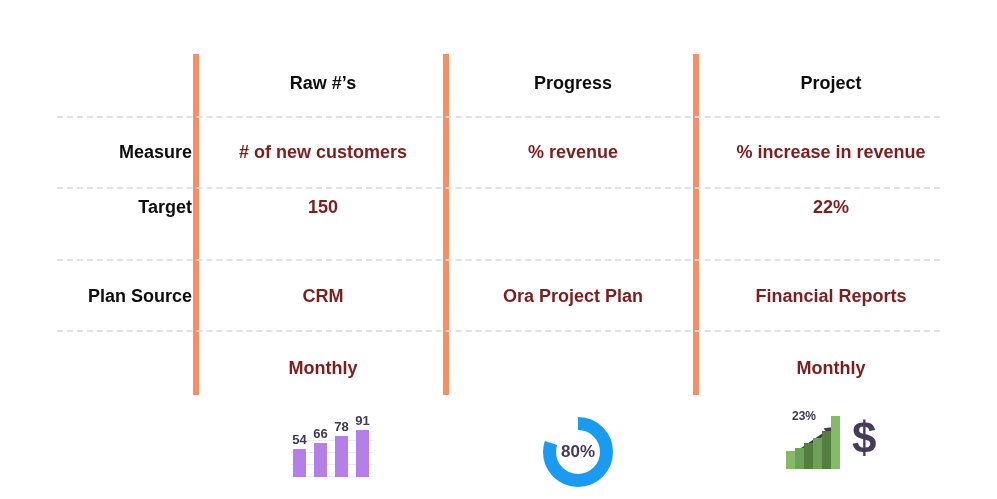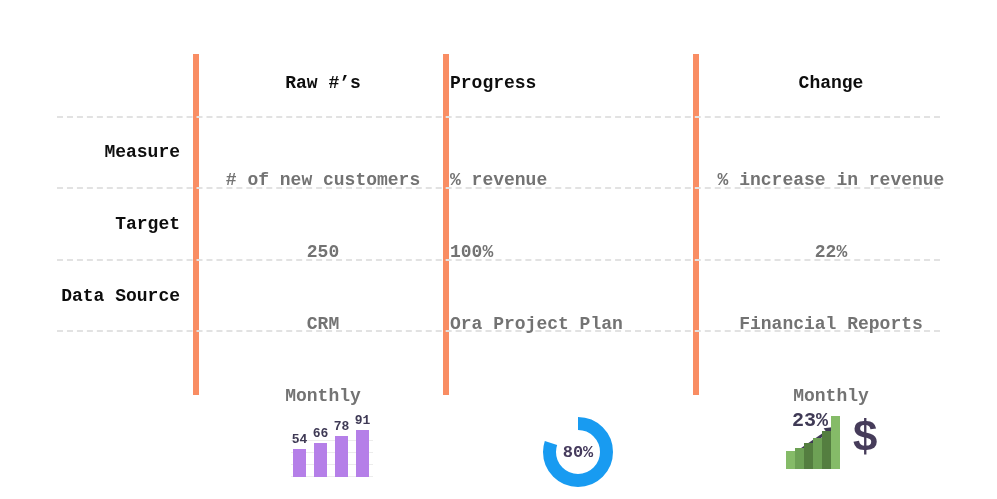--- a/index.html
+++ b/index.html
@@ -1,50 +1,50 @@
 <!DOCTYPE html>
 <html><head>
 <meta charset="utf-8">
 <style>
   html,body{margin:0;padding:0;background:#ffffff;}
   .stage{
     position:relative;width:997px;height:499px;background:#ffffff;
-    font-family:Liberation Mono, monospace;overflow:hidden;
+    font-family:Liberation Sans, sans-serif;overflow:hidden;
   }
   .vline{position:absolute;top:54px;width:6px;height:341px;background:#f98d63;}
   .hdash{position:absolute;left:57px;width:883px;border-top:2px dashed #e2e2e2;}
   .row{position:absolute;left:0;width:100%;height:36px;line-height:36px;}
   .cell{position:absolute;font-weight:bold;font-size:18px;white-space:nowrap;}
-  .c1{left:0;width:180px;text-align:right;color:#0d0d0d;}
+  .c1{left:0;width:180px;text-align:right;color:#0d0d0d;padding-left:12px;}
   .c2{left:200px;width:246px;text-align:center;}
-  .c3{left:450px;width:246px;text-align:left;}
+  .c3{left:450px;width:246px;text-align:center;}
   .c4{left:700px;width:262px;text-align:center;}
   .header{color:#0d0d0d;}
-  .value{color:#737373;margin-top:28px;}
+  .value{color:#7f1d1d;}
 
   
   .mini-bar{position:absolute;left:291px;top:407px;width:82px;height:70px;}
   .mini-bar .grid{position:absolute;left:0;right:0;bottom:0;height:40px;}
   .mini-bar .grid i{position:absolute;left:0;right:0;border-top:1px solid #ececec;}
   .bars{position:absolute;left:2px;bottom:0;display:flex;align-items:flex-end;gap:8px;}
   .bcol{display:flex;flex-direction:column;align-items:center;width:13px;}
   .bnum{font-size:13px;font-weight:bold;color:#3f3a55;margin-bottom:2px;}
   .pbar{width:13px;}
 
   
   .donut{position:absolute;left:540px;top:414px;width:76px;height:76px;}
   .donut svg{position:absolute;left:0;top:0;}
   .donut-label{position:absolute;left:0;top:0;width:76px;height:76px;display:flex;
     align-items:center;justify-content:center;font-weight:bold;font-size:17px;color:#453a5c;}
 
   
   .growth{position:absolute;left:786px;top:405px;width:130px;height:66px;}
   .gbars{position:absolute;left:0;bottom:2px;display:flex;align-items:flex-end;}
   .gbar{width:9px;}
-  .growth-label{position:absolute;left:6px;top:4px;font-size:20px;font-weight:bold;color:#3f3a55;}
+  .growth-label{position:absolute;left:6px;top:4px;font-size:12px;font-weight:bold;color:#3f3a55;}
   .arrow{position:absolute;left:6px;top:18px;}
   .dollar{position:absolute;left:66px;top:11px;font-size:44px;font-weight:bold;
     color:#463c5a;line-height:1;}
 </style>
 </head>
 <body>
 
 <div class="stage">
 
   <div class="vline" style="left:193px"></div>
@@ -52,39 +52,38 @@
   <div class="vline" style="left:693px"></div>
 
   <div class="hdash" style="top:116px"></div>
   <div class="hdash" style="top:187px"></div>
   <div class="hdash" style="top:259px"></div>
   <div class="hdash" style="top:330px"></div>
 
   <div class="row" style="top:65px">
     <div class="cell c2 header">Raw #’s</div>
     <div class="cell c3 header">Progress</div>
-    <div class="cell c4 header">Change</div>
+    <div class="cell c4 header">Project</div>
   </div>
 
   <div class="row" style="top:134px">
     <div class="cell c1">Measure</div>
     <div class="cell c2 value"># of new customers</div>
     <div class="cell c3 value">% revenue</div>
     <div class="cell c4 value">% increase in revenue</div>
   </div>
 
-  <div class="row" style="top:206px">
+  <div class="row" style="top:189px">
     <div class="cell c1">Target</div>
-    <div class="cell c2 value">250</div>
-    <div class="cell c3 value">100%</div>
+    <div class="cell c2 value">150</div>
     <div class="cell c4 value">22%</div>
   </div>
 
   <div class="row" style="top:278px">
-    <div class="cell c1">Data Source</div>
+    <div class="cell c1">Plan Source</div>
     <div class="cell c3 value">Ora Project Plan</div>
     <div class="cell c2 value">CRM</div>
     <div class="cell c4 value">Financial Reports</div>
   </div>
 
   <div class="row" style="top:350px">
     <div class="cell c2 value">Monthly</div>
     <div class="cell c4 value">Monthly</div>
   </div>
 

